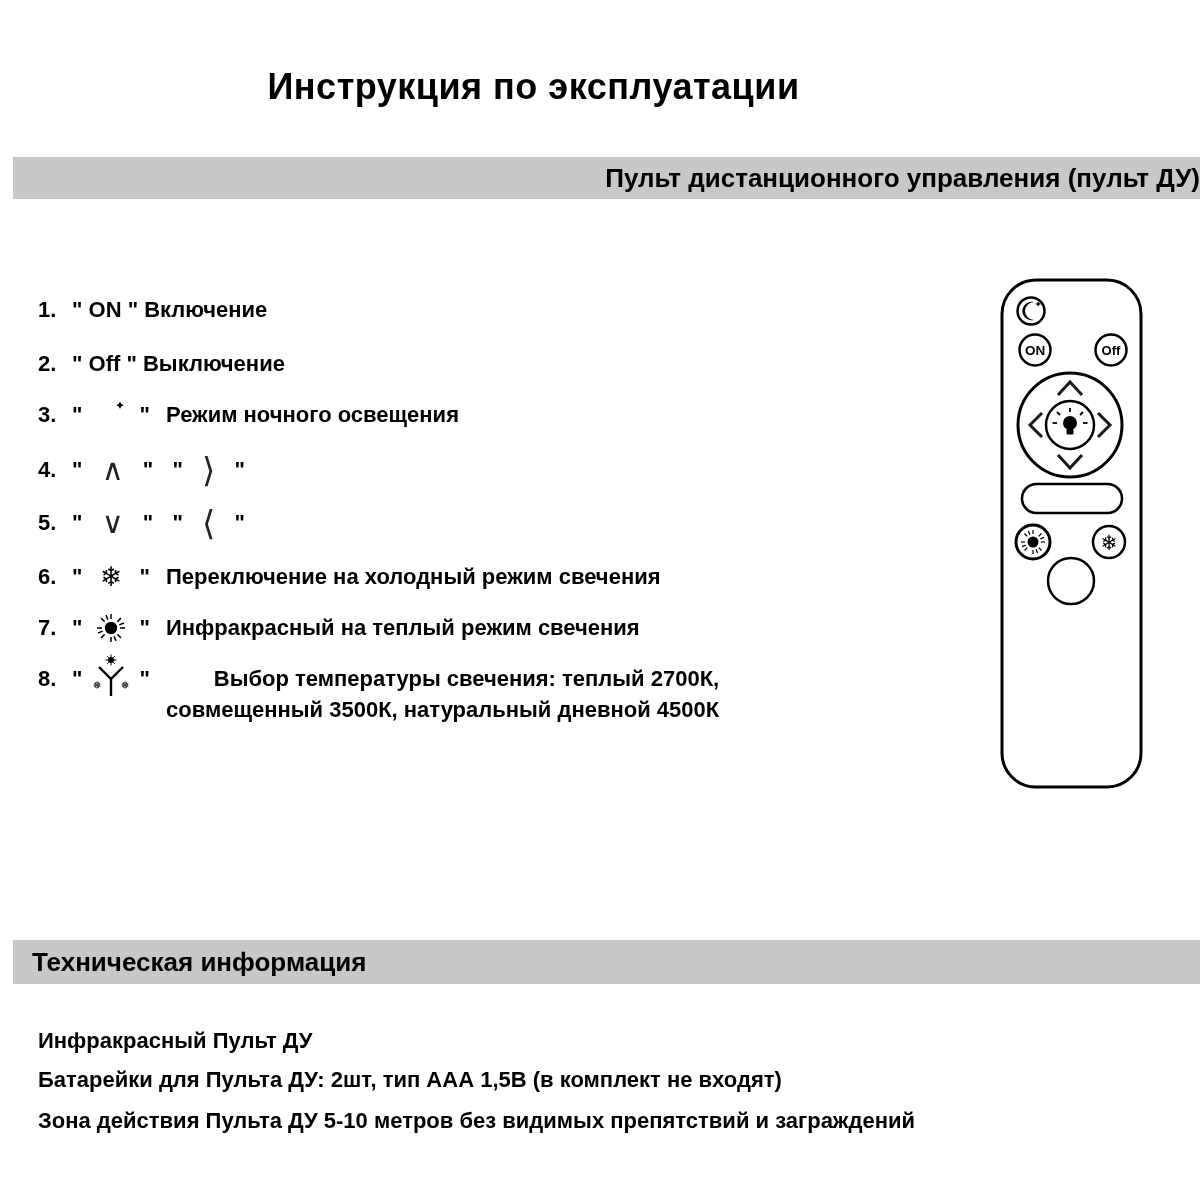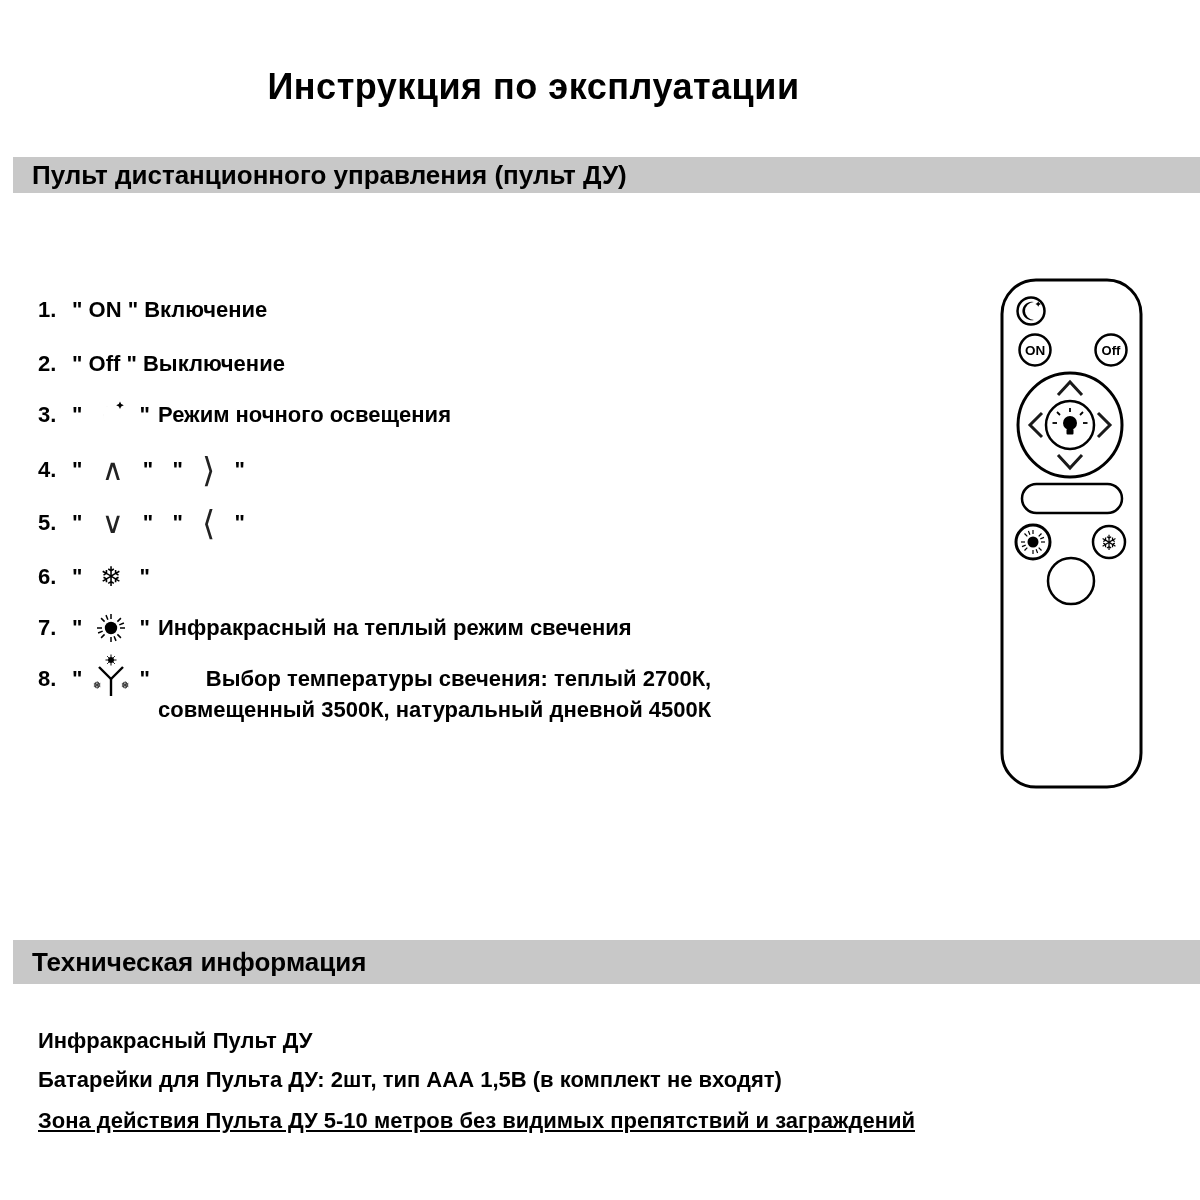--- a/index.html
+++ b/index.html
@@ -10,40 +10,40 @@
   }
   .title{
     position:absolute;top:66px;left:0;width:1067px;text-align:center;
     font-size:36px;font-weight:bold;letter-spacing:0.5px;
   }
   .band{
     position:absolute;left:13px;right:0;background:#c8c8c8;
     display:flex;align-items:center;box-sizing:border-box;padding-left:19px;
     font-size:26px;font-weight:bold;
   }
-  #band-remote{top:157px;height:36px;}
+  #band-remote{top:157px;height:42px;justify-content:flex-end;}
   #band-tech{top:940px;height:44px;}
   .li{
     position:absolute;left:38px;display:flex;align-items:center;
     font-size:22px;font-weight:bold;white-space:nowrap;
   }
   .num{width:34px;flex:0 0 34px;}
   .symgroup{
     display:flex;align-items:center;justify-content:space-between;
     width:78px;flex:0 0 78px;
   }
   .symgroup.wide{width:173px;flex:0 0 173px;}
   .q{font-weight:bold;}
   .sym{
     font-family:"DejaVu Sans",sans-serif;font-weight:normal;color:#222;
   }
   .sym.updown{font-size:30px;line-height:30px;}
   .sym.angle{font-size:34px;line-height:36px;}
   .sym.snow{font-size:27px;line-height:28px;font-weight:bold;color:#000;}
-  .lbl{margin-left:8px;}
+  .lbl{margin-left:16px;}
   .lines2{display:flex;flex-direction:column;line-height:31px;align-items:flex-end;}
   .tech-line{position:absolute;left:38px;font-size:22px;font-weight:bold;white-space:nowrap;}
   #remote-svg{position:absolute;left:1000px;top:278px;}
 </style>
 </head>
 <body>
 
 <div class="title">Инструкция по эксплуатации</div>
 
 <div class="band" id="band-remote">
@@ -97,20 +97,21 @@
   </span>
 </div>
 
 <div class="li" style="top:562px;height:29px;">
   <span class="num">6.</span>
   <span class="symgroup">
     <span class="q">"</span>
     <span class="sym snow">❄</span>
     <span class="q">"</span>
   </span>
+  <span class="lbl">Переключение на холодный режим свечения</span>
 </div>
 
 <div class="li" style="top:611px;height:34px;">
   <span class="num">7.</span>
   <span class="symgroup">
     <span class="q">"</span>
     <svg width="34" height="34" viewBox="0 0 34 34">
       <g stroke="#000" stroke-width="1.5">
         <line x1="17" y1="3" x2="17" y2="8"></line>
           <line x1="17" y1="26" x2="17" y2="31"></line>
@@ -233,13 +234,13 @@
 
   <circle cx="71" cy="303" r="23" fill="none" stroke="#000" stroke-width="2.5"></circle>
 </svg>
 
 <div class="band" id="band-tech">
   <span>Техническая информация</span>
 </div>
 
 <div class="tech-line" style="top:1028px;text-align:right;">Инфракрасный Пульт ДУ</div>
 <div class="tech-line" style="top:1067px;">Батарейки для Пульта ДУ: 2шт, тип ААА 1,5В (в комплект не входят)</div>
-<div class="tech-line" style="top:1108px;text-decoration:underline;">Зона действия Пульта ДУ 5-10 метров без видимых препятствий и заграждений</div>
+<div class="tech-line" style="top:1108px;">Зона действия Пульта ДУ 5-10 метров без видимых препятствий и заграждений</div>
 
 </body></html>

